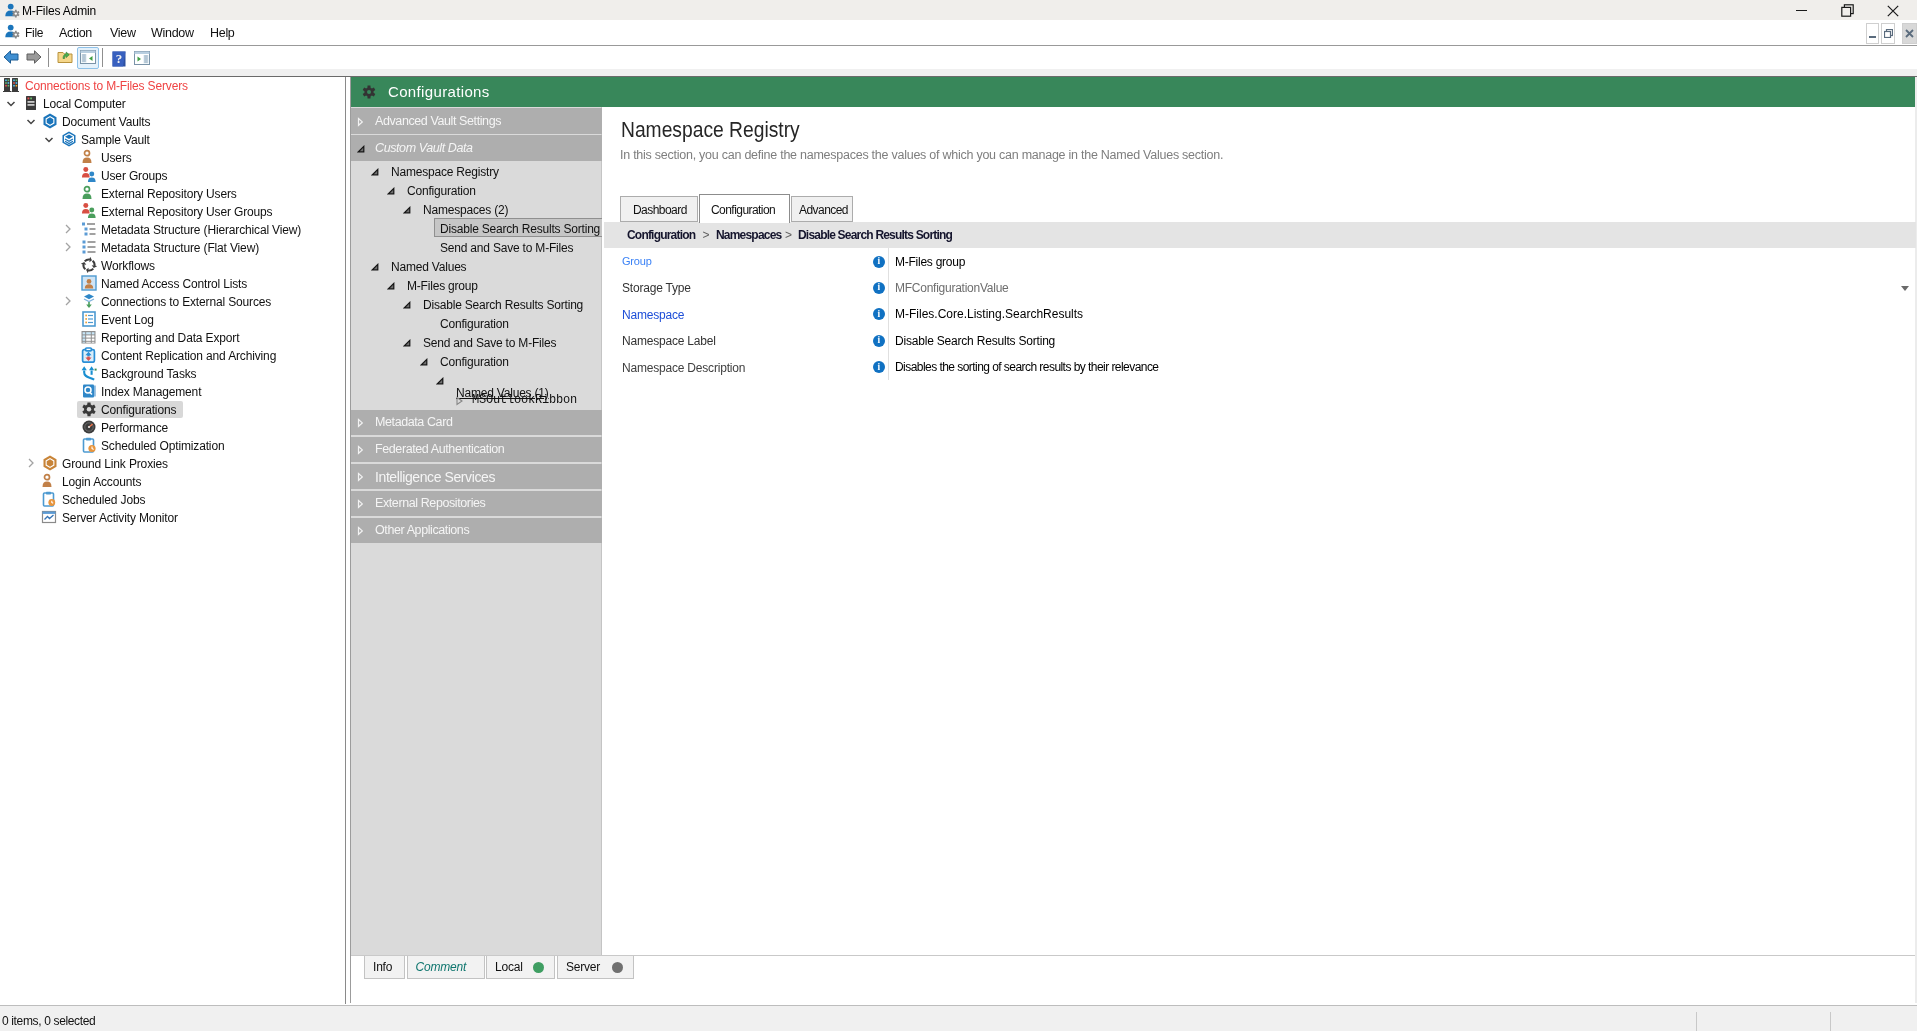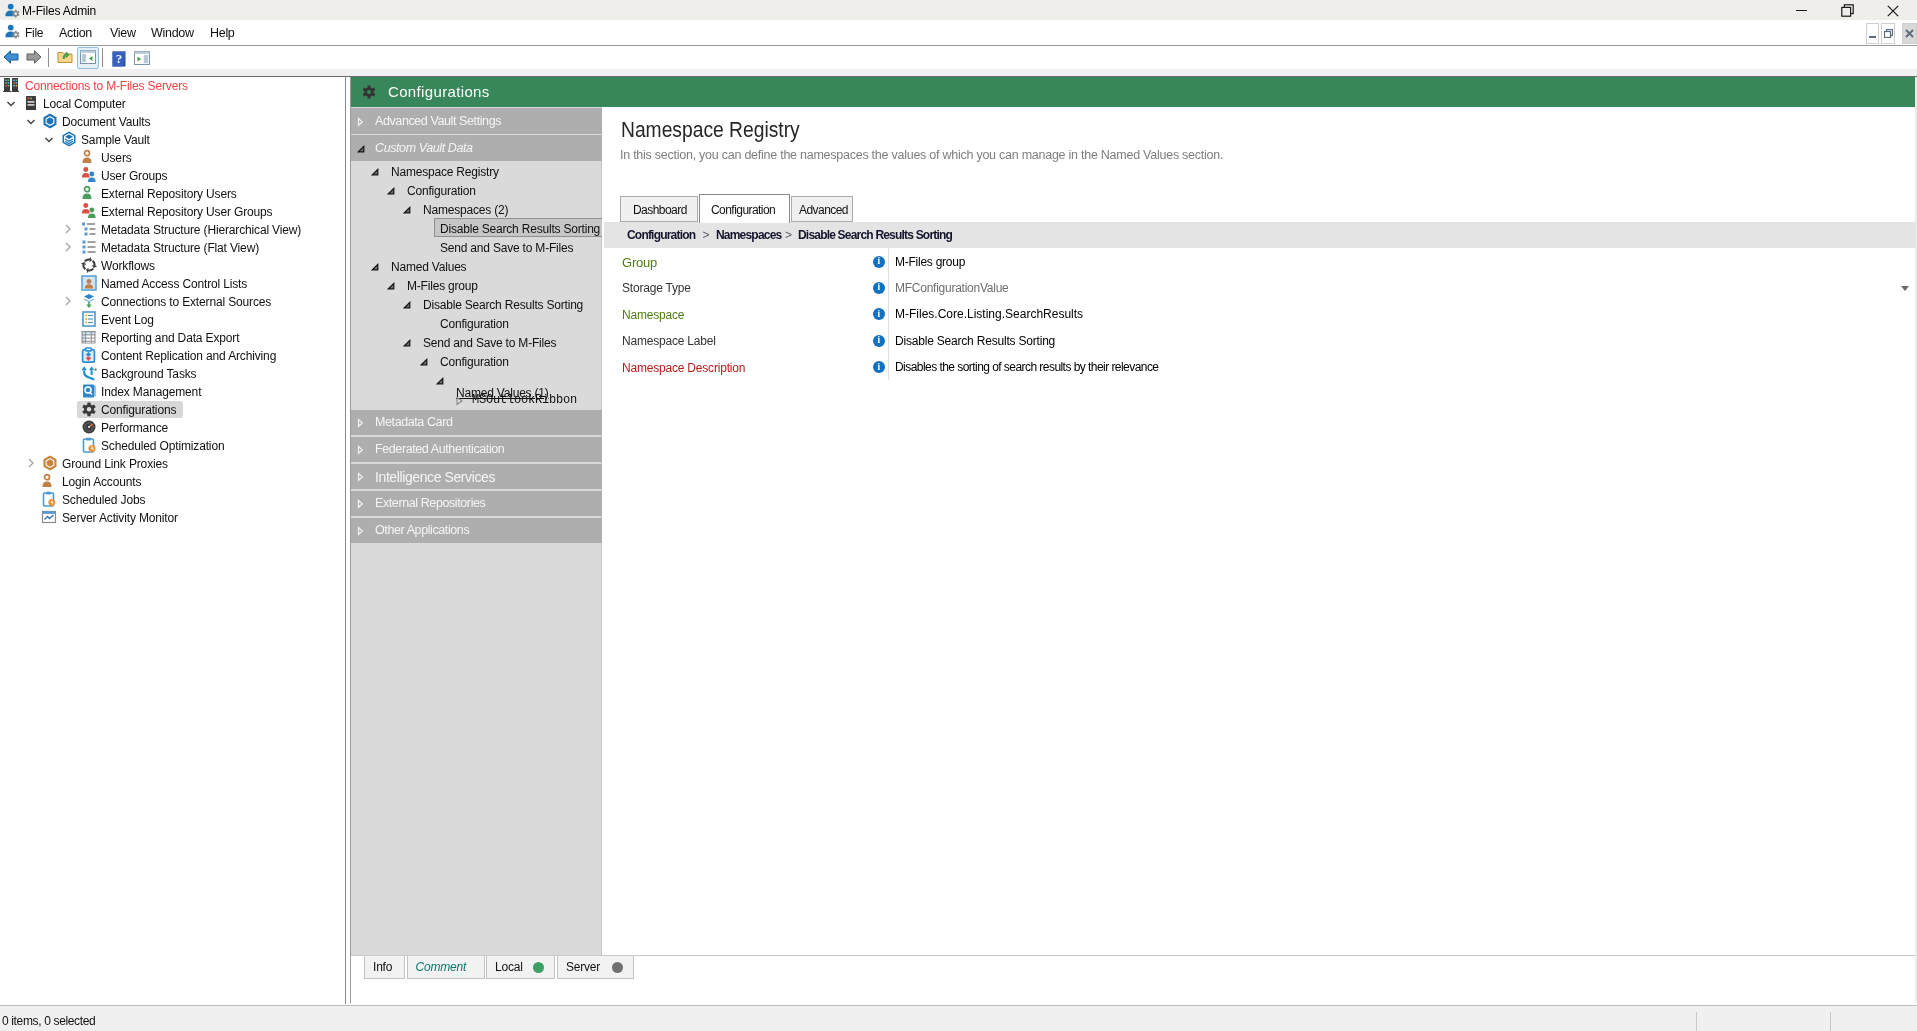--- a/index.html
+++ b/index.html
@@ -538,37 +538,37 @@
 <div class="txt" style="left:711px;top:202.5px;font-size:12px;color:#111;z-index:5;letter-spacing:-0.55px;">Configuration</div>
 <div class="abs" style="left:791px;top:196px;width:62px;height:26px;background:#f0f0f0;border:1px solid #acacac;"></div>
 <div class="txt" style="left:799px;top:202.5px;font-size:12px;color:#111;letter-spacing:-0.55px;">Advanced</div>
 <div class="abs" style="left:604px;top:222px;width:1311.5px;height:26px;background:#e4e4e4;"></div>
 <div class="txt" style="left:627px;top:228px;font-size:12px;color:#15152d;font-weight:bold;letter-spacing:-0.8px;">Configuration</div>
 <div class="txt" style="left:702.5px;top:228px;font-size:12px;color:#5f5f5f;font-weight:normal;letter-spacing:-0.8px;">&gt;</div>
 <div class="txt" style="left:716px;top:228px;font-size:12px;color:#15152d;font-weight:bold;letter-spacing:-0.8px;">Namespaces</div>
 <div class="txt" style="left:785px;top:228px;font-size:12px;color:#5f5f5f;font-weight:normal;letter-spacing:-0.8px;">&gt;</div>
 <div class="txt" style="left:798px;top:228px;font-size:12px;color:#15152d;font-weight:bold;letter-spacing:-0.8px;">Disable Search Results Sorting</div>
 <div class="abs" style="left:888px;top:248px;width:1px;height:132px;background:#e0e0e0;"></div>
-<div class="txt" style="left:622px;top:255.0px;font-size:13px;color:#4d7c0f;letter-spacing:-0.2px;">Group</div>
+<div class="txt" style="left:622px;top:255.0px;font-size:11px;color:#3b82f6;letter-spacing:-0.2px;">Group</div>
 <div class="abs" style="left:873px;top:255.5px;width:12px;height:12px;border-radius:50%;background:#1071c2;"></div>
 <div class="txt" style="left:877.5px;top:256.0px;font-size:9.5px;font-weight:bold;color:#fff;font-family:'Liberation Serif',serif;">i</div>
 <div class="txt" style="left:895px;top:254.5px;font-size:12px;color:#000;letter-spacing:-0.25px;">M-Files group</div>
 <div class="txt" style="left:622px;top:281.4px;font-size:12px;color:#333;letter-spacing:-0.2px;">Storage Type</div>
 <div class="abs" style="left:873px;top:281.9px;width:12px;height:12px;border-radius:50%;background:#1071c2;"></div>
 <div class="txt" style="left:877.5px;top:282.4px;font-size:9.5px;font-weight:bold;color:#fff;font-family:'Liberation Serif',serif;">i</div>
 <div class="txt" style="left:895px;top:280.9px;font-size:12px;color:#6e6e6e;letter-spacing:-0.25px;">MFConfigurationValue</div>
-<div class="txt" style="left:622px;top:307.8px;font-size:12px;color:#4d7c0f;letter-spacing:-0.2px;">Namespace</div>
+<div class="txt" style="left:622px;top:307.8px;font-size:12px;color:#1d4ed8;letter-spacing:-0.2px;">Namespace</div>
 <div class="abs" style="left:873px;top:308.3px;width:12px;height:12px;border-radius:50%;background:#1071c2;"></div>
 <div class="txt" style="left:877.5px;top:308.8px;font-size:9.5px;font-weight:bold;color:#fff;font-family:'Liberation Serif',serif;">i</div>
 <div class="txt" style="left:895px;top:307.3px;font-size:12px;color:#000;letter-spacing:0px;">M-Files.Core.Listing.SearchResults</div>
 <div class="txt" style="left:622px;top:334.2px;font-size:12px;color:#333;letter-spacing:-0.2px;">Namespace Label</div>
 <div class="abs" style="left:873px;top:334.7px;width:12px;height:12px;border-radius:50%;background:#1071c2;"></div>
 <div class="txt" style="left:877.5px;top:335.2px;font-size:9.5px;font-weight:bold;color:#fff;font-family:'Liberation Serif',serif;">i</div>
 <div class="txt" style="left:895px;top:333.7px;font-size:12px;color:#000;letter-spacing:-0.2px;">Disable Search Results Sorting</div>
-<div class="txt" style="left:622px;top:360.6px;font-size:12px;color:#b91c1c;letter-spacing:-0.2px;">Namespace Description</div>
+<div class="txt" style="left:622px;top:360.6px;font-size:12px;color:#404040;letter-spacing:-0.2px;">Namespace Description</div>
 <div class="abs" style="left:873px;top:361.1px;width:12px;height:12px;border-radius:50%;background:#1071c2;"></div>
 <div class="txt" style="left:877.5px;top:361.6px;font-size:9.5px;font-weight:bold;color:#fff;font-family:'Liberation Serif',serif;">i</div>
 <div class="txt" style="left:895px;top:360.1px;font-size:12px;color:#000;letter-spacing:-0.55px;">Disables the sorting of search results by their relevance</div>
 <div class="abs" style="left:1901px;top:286px;width:0;height:0;border-left:4.5px solid transparent;border-right:4.5px solid transparent;border-top:5px solid #6a6a6a;"></div>
 <div class="abs" style="left:351px;top:955px;width:1564px;height:1px;background:#c9c9c9;"></div>
 <div class="abs" style="left:364px;top:956px;width:41px;height:23px;background:#f2f2f2;border:1px solid #c3c3c3;border-top:none;"></div>
 <div class="txt" style="left:373px;top:960px;font-size:12px;color:#111;letter-spacing:-0.2px;">Info</div>
 <div class="abs" style="left:406.5px;top:956px;width:78px;height:23px;background:#f2f2f2;border:1px solid #c3c3c3;border-top:none;"></div>
 <div class="txt" style="left:415.5px;top:960px;font-size:12px;color:#0f766e;letter-spacing:-0.2px;font-style:italic;">Comment</div>
 <div class="abs" style="left:486px;top:956px;width:69px;height:23px;background:#f2f2f2;border:1px solid #c3c3c3;border-top:none;"></div>

